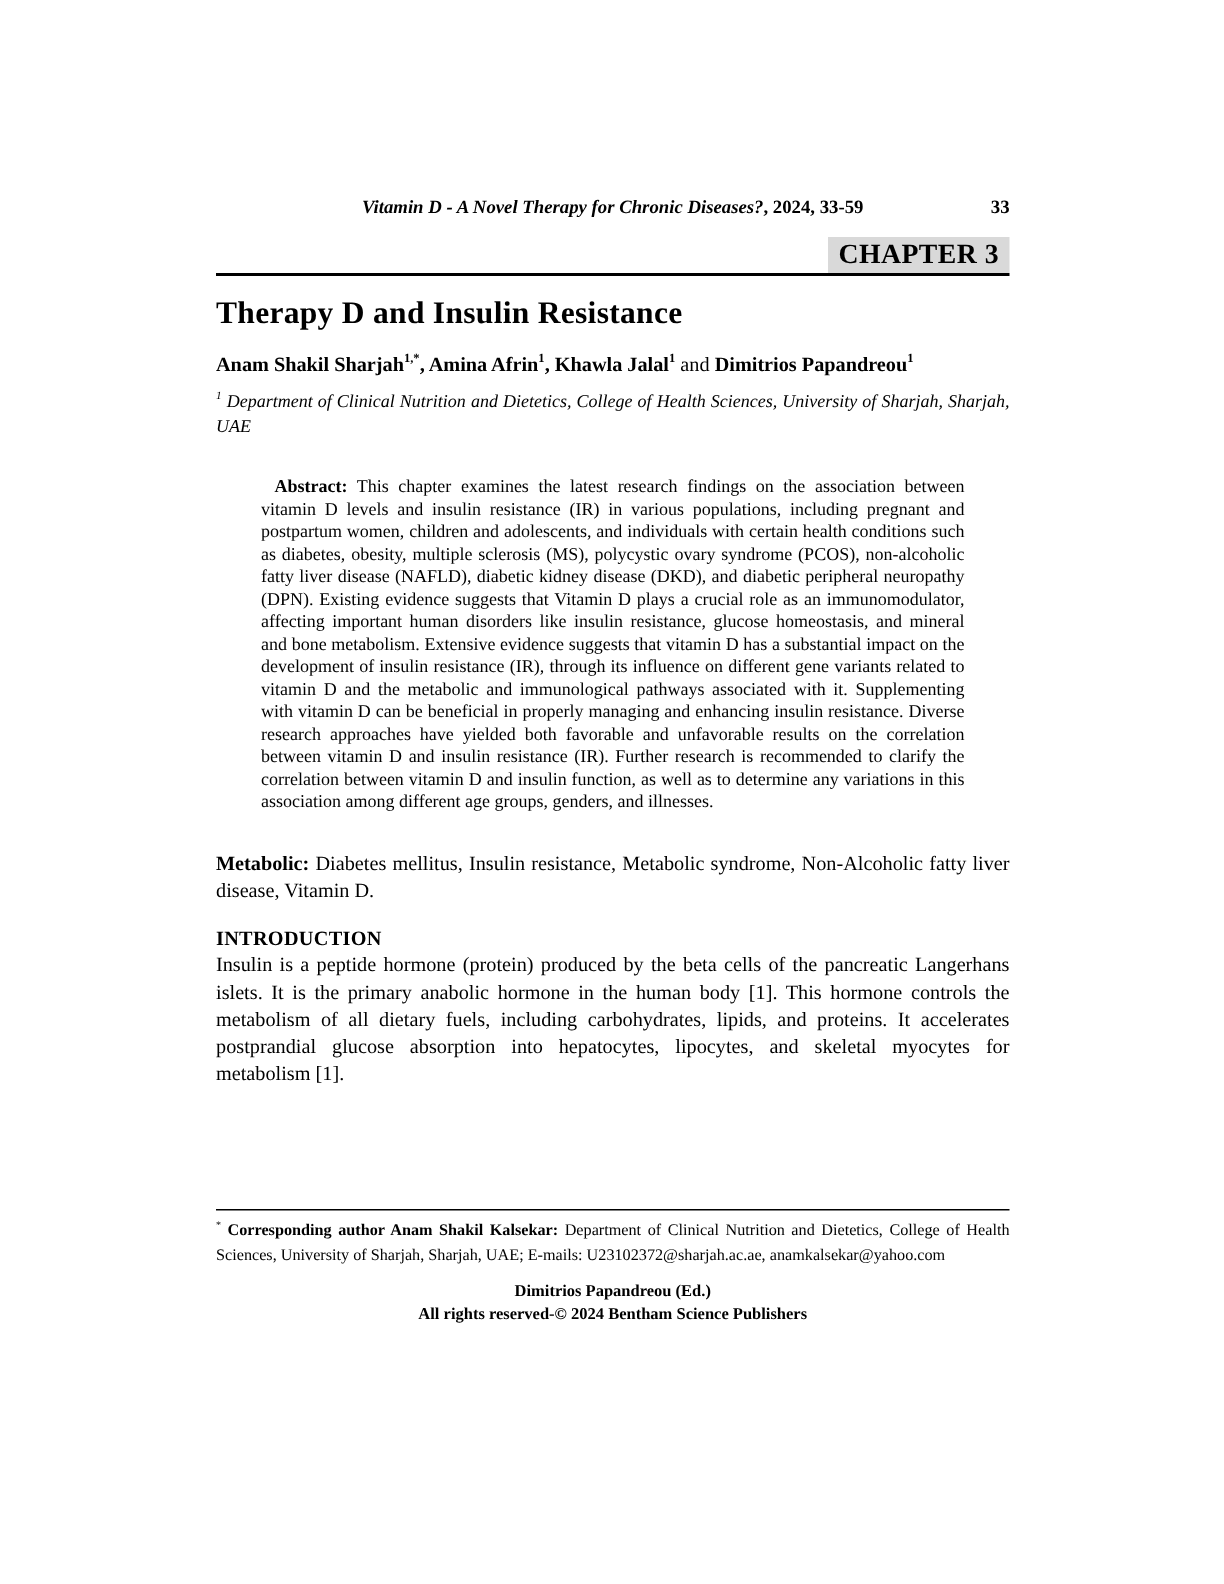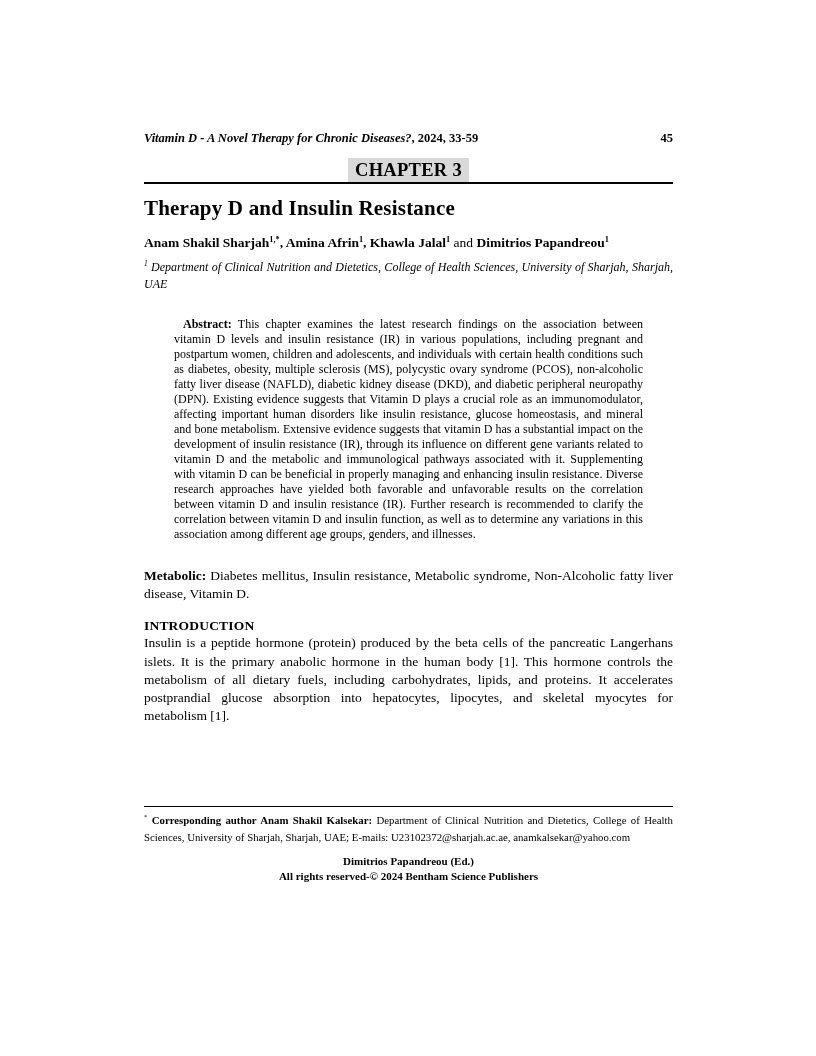--- a/index.html
+++ b/index.html
@@ -18,31 +18,32 @@
     width: 529px;
   }
 
   
   .running-header {
     position: relative;
     margin-top: 131px;
     height: 16px;
     font-size: 12.5px;
     font-weight: bold;
+    text-align: center;
   }
   .running-header .rh-title { font-style: italic; }
   .running-header .rh-page {
     position: absolute; right: 0; top: 0;
     font-style: normal;
   }
 
   
   .chapter-row {
     margin-top: 11px;
-    text-align: center;
+    text-align: right;
     border-bottom: 2px solid #000000;
   }
   .chapter-badge {
     display: inline-block;
     background: #d9d9d9;
     font-size: 18.5px;
     font-weight: bold;
     padding: 2px 7px 1px 7px;
     letter-spacing: 0.3px;
   }
@@ -132,21 +133,21 @@
   }
 </style>
 </head>
 <body>
 
 <div class="page">
   <div class="column">
 
     <div class="running-header">
       <span class="rh-citation"><span class="rh-title">Vitamin D - A Novel Therapy for Chronic Diseases?</span><span class="rh-suffix">, 2024, 33-59</span></span>
-      <span class="rh-page">45</span>
+      <span class="rh-page">33</span>
     </div>
 
     <div class="chapter-row">
       <span class="chapter-badge">CHAPTER 3</span>
     </div>
 
     <h1 class="chapter-title">Therapy D and Insulin Resistance</h1>
 
     <p class="authors"><span>Anam Shakil Sharjah</span><sup>1,*</sup><span>, </span><span>Amina Afrin</span><sup>1</sup><span>, </span><span>Khawla Jalal</span><sup>1</sup><span class="connector"> and </span><span>Dimitrios Papandreou</span><sup>1</sup></p>
 

